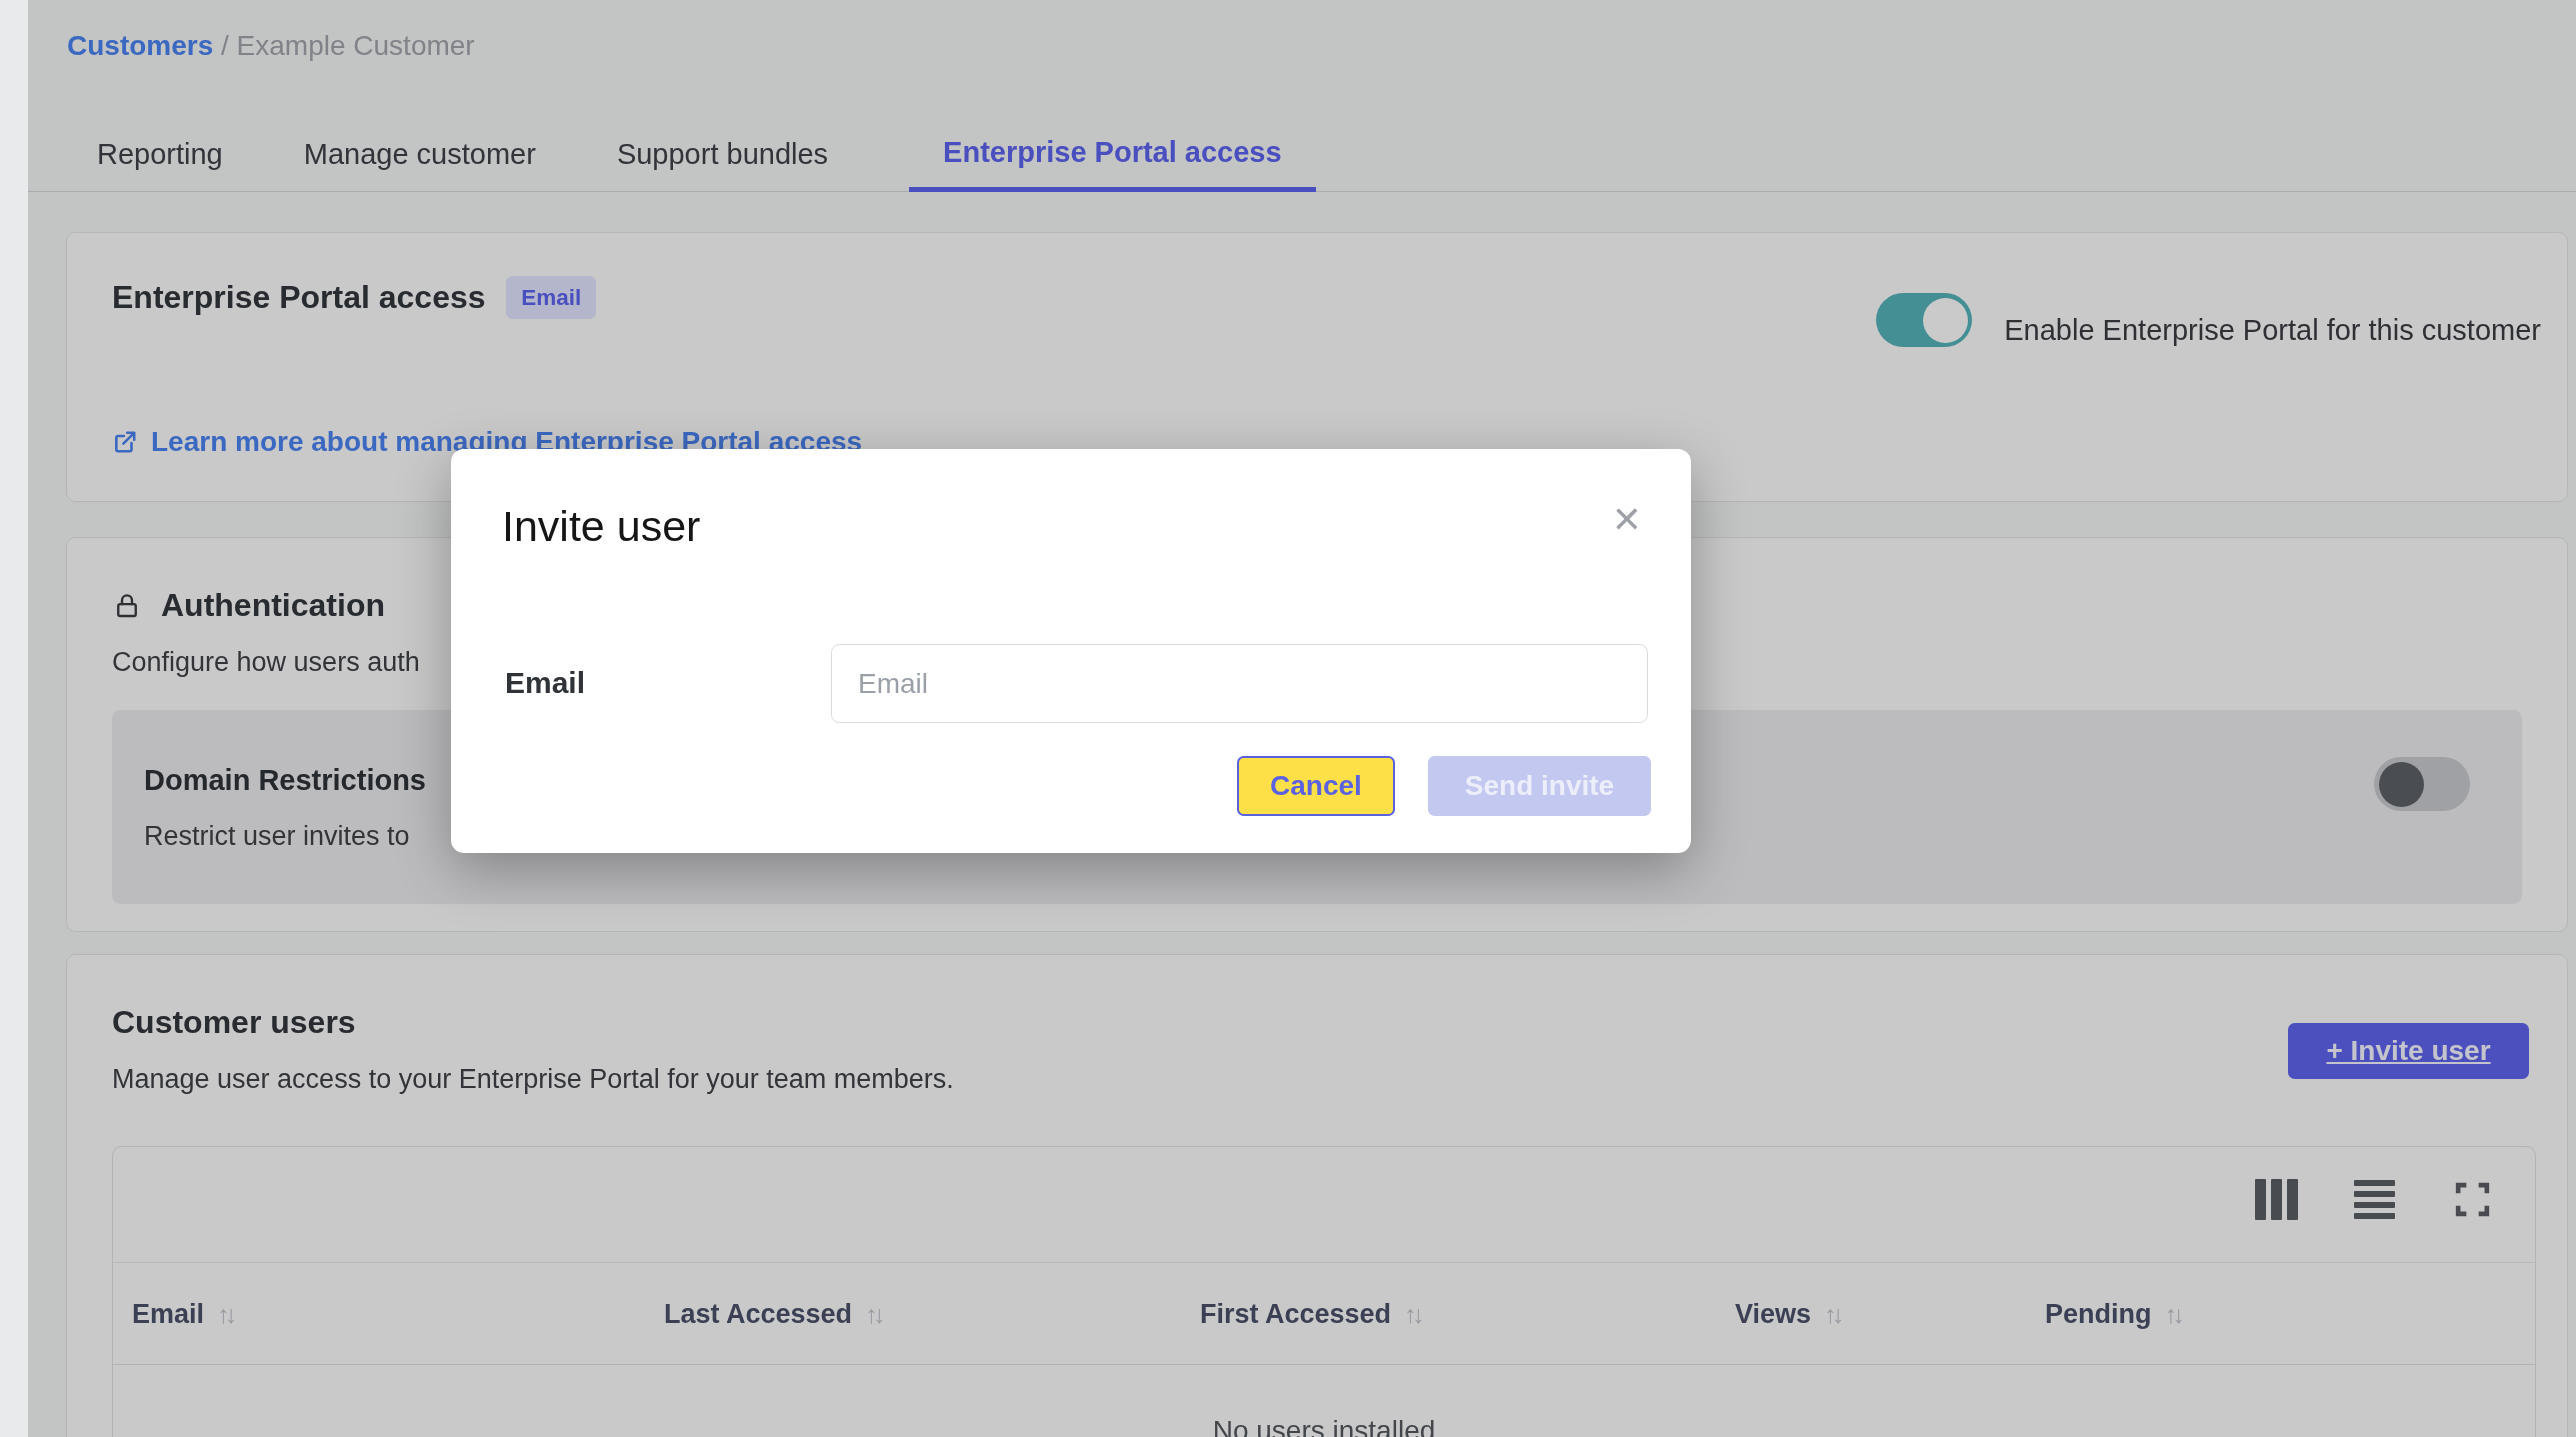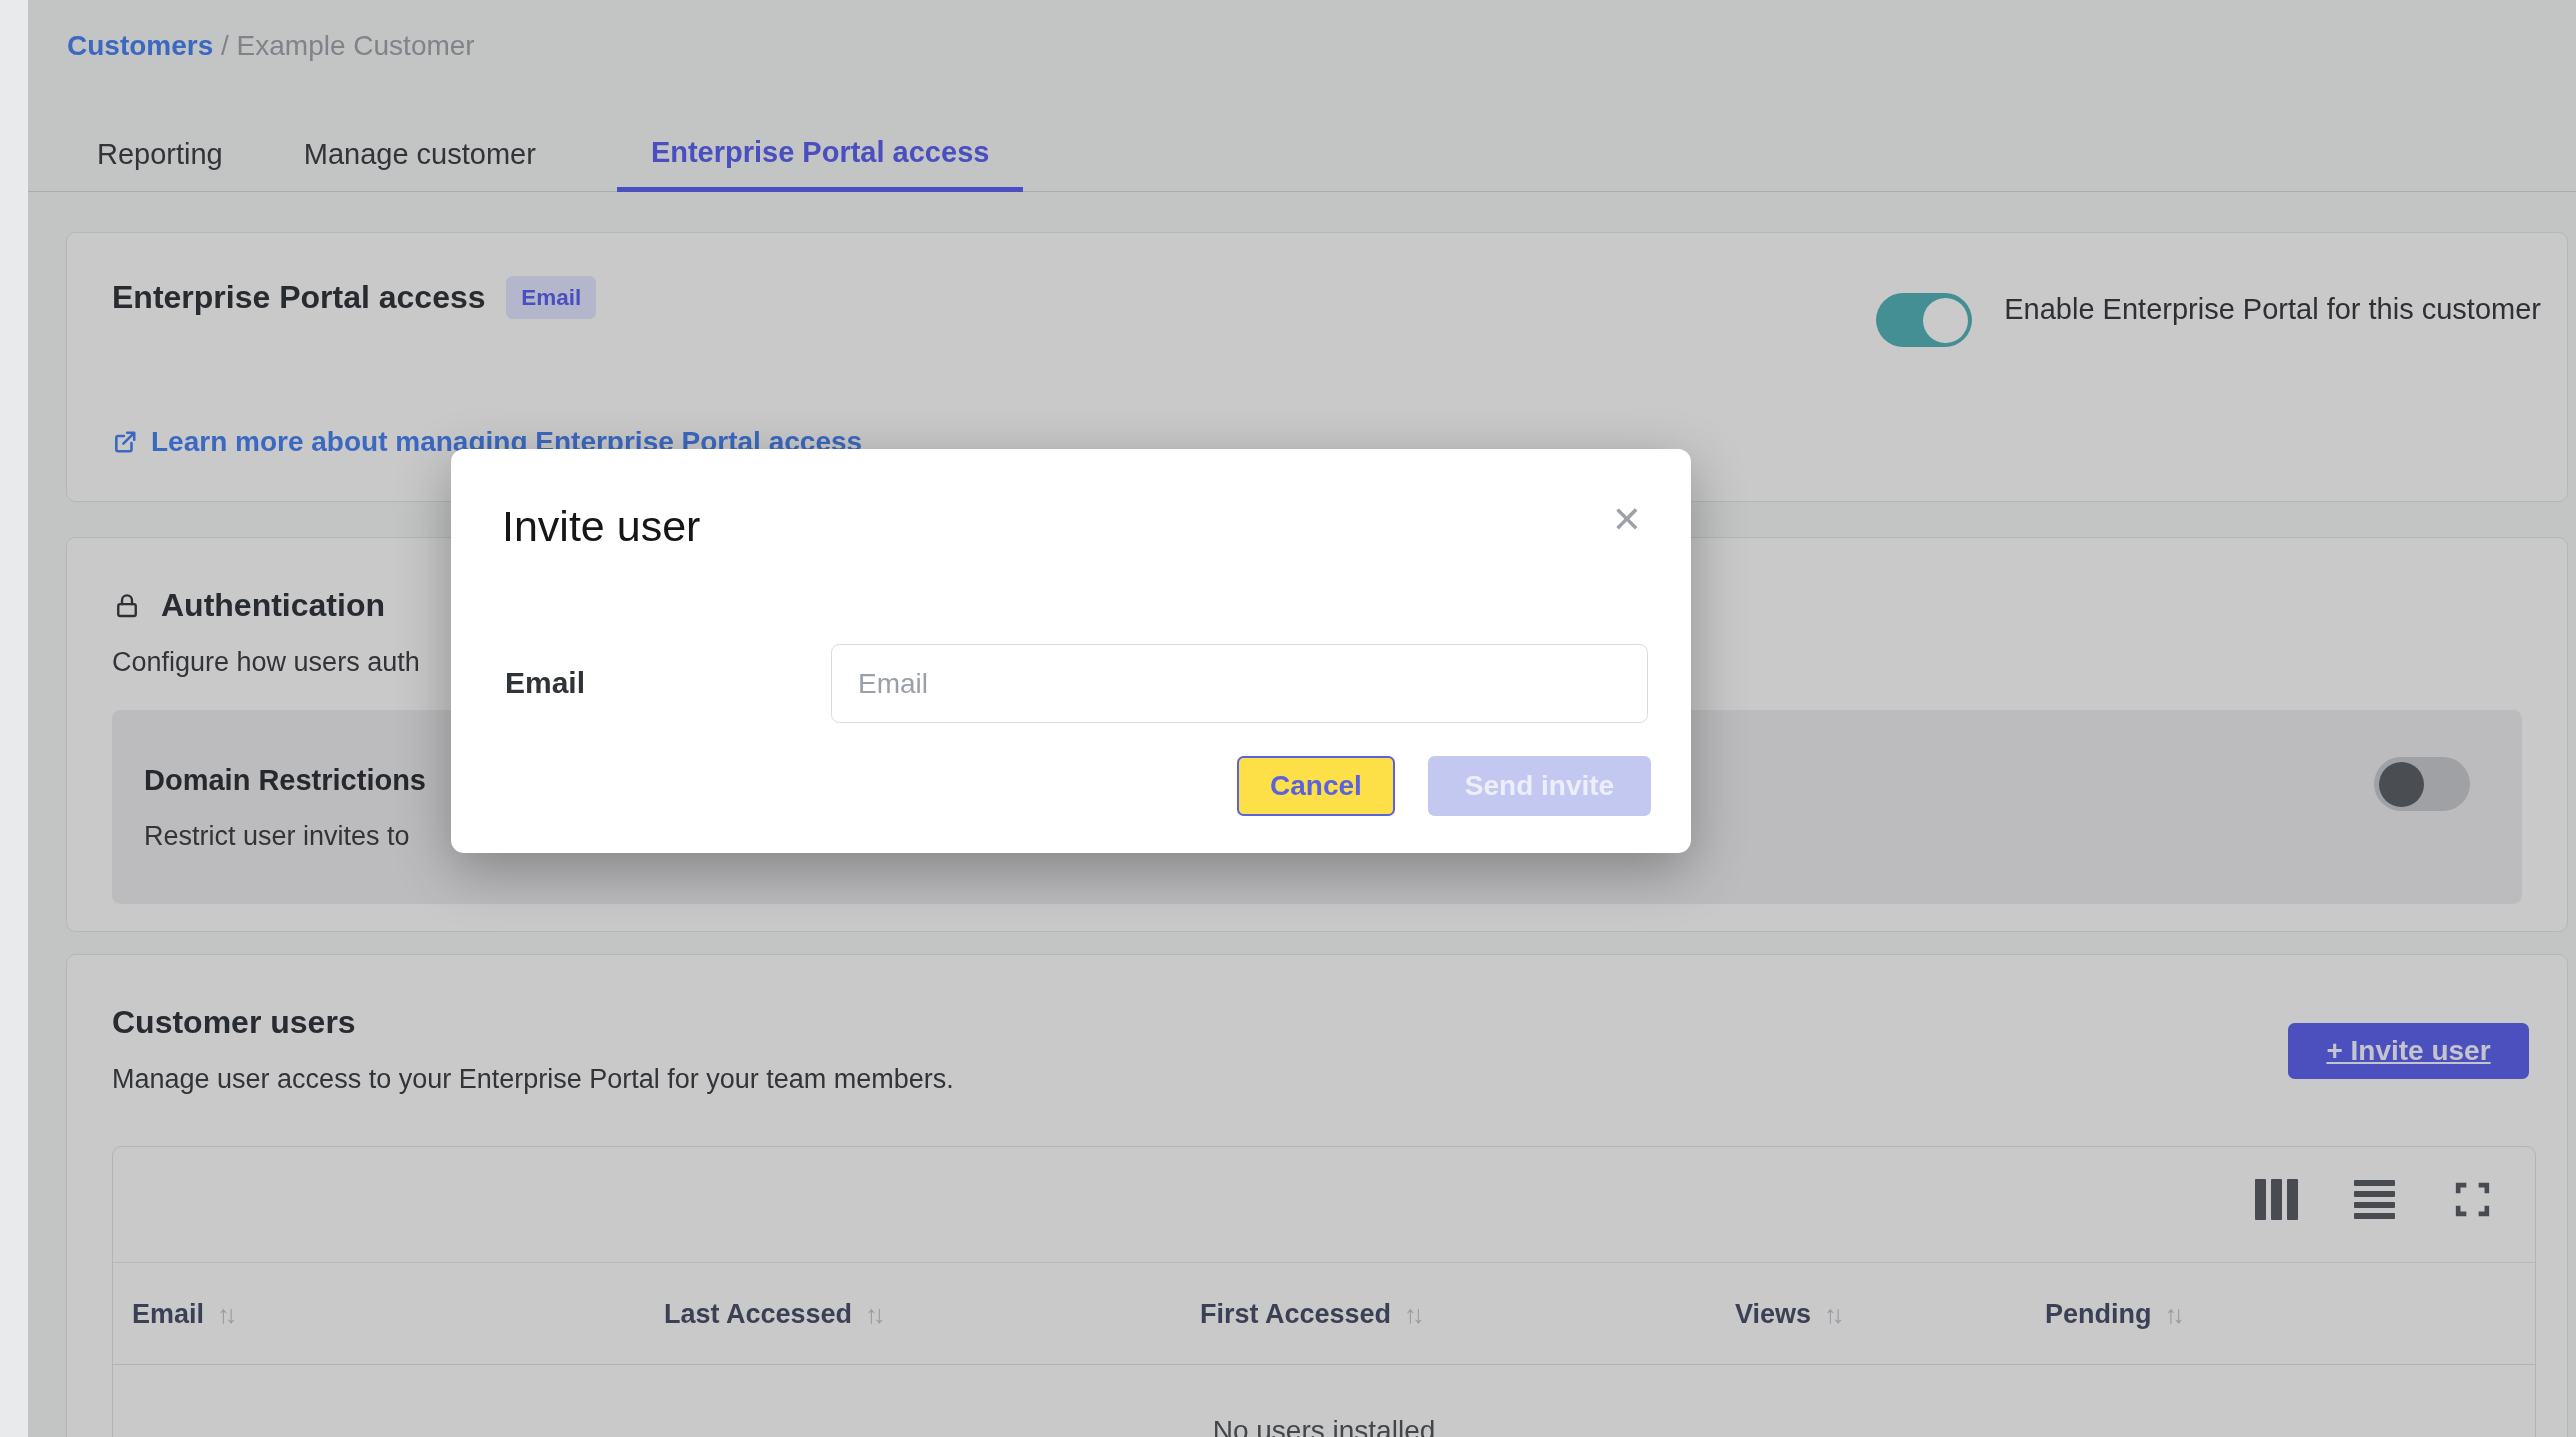--- a/index.html
+++ b/index.html
@@ -23,21 +23,21 @@
   .card-title { font-size:32px; font-weight:600; color:#33363b; }
   .card-desc  { font-size:27px; color:#3f4247; }
   
   #card-portal { top:232px; height:270px; }
   .portal-title-row { position:absolute; left:45px; top:43px; display:flex; align-items:center; gap:20.7px; }
   .badge { background:#e2e5ff; color:#5c63ee; font-size:22.5px; font-weight:700;
            padding:8.5px 15px; border-radius:6.6px; }
   #card-portal .card-desc { position:absolute; left:45px; top:113px; }
   .learn-link { position:absolute; left:45px; top:193px; display:flex; align-items:center; gap:13px;
                 color:#4a82f0; font-size:28px; font-weight:600; cursor:pointer; }
-  .toggle-row { position:absolute; right:26px; top:60px; display:flex; align-items:flex-start; gap:32px; }
+  .toggle-row { position:absolute; right:26px; top:60px; display:flex; align-items:flex-end; gap:32px; }
   .toggle-row .toggle-label { font-size:29px; color:#3a3d42; }
   .switch { width:96px; height:54px; border-radius:27px; position:relative; cursor:pointer; flex:0 0 auto; }
   .switch.on  { background:#55b3b9; }
   .switch.on .knob  { position:absolute; right:4.7px; top:4.7px; width:45px; height:45px; border-radius:50%; background:#fdfdfd; }
   .switch.off { background:#c7cacf; }
   .switch.off .knob { position:absolute; left:4.7px; top:4.7px; width:45px; height:45px; border-radius:50%; background:#5d6167; }
   
   #card-auth { top:537px; height:395px; }
   .auth-title-row { position:absolute; left:45px; top:49px; display:flex; align-items:center; gap:19px; }
   #card-auth .card-desc { position:absolute; left:45px; top:109px; }
@@ -92,20 +92,21 @@
 
   <div class="breadcrumb">
     <span class="bc-link">Customers</span>
     <span class="bc-sep"> / </span>
     <span class="bc-current">Example Customer</span>
   </div>
 
   <div class="tabbar">
     <div class="tab">Reporting</div>
     <div class="tab">Manage customer</div>
+    <div class="tab">Support bundles</div>
     <div class="tab active">Enterprise Portal access</div>
   </div>
 
   <div class="card" id="card-portal">
     <div class="portal-title-row">
       <span class="card-title">Enterprise Portal access</span>
       <span class="badge">Email</span>
     </div>
     <div class="learn-link">
       <svg width="26" height="26" viewBox="0 0 24 24" fill="none" stroke="#4a82f0" stroke-width="2.4" stroke-linecap="round" stroke-linejoin="round">

